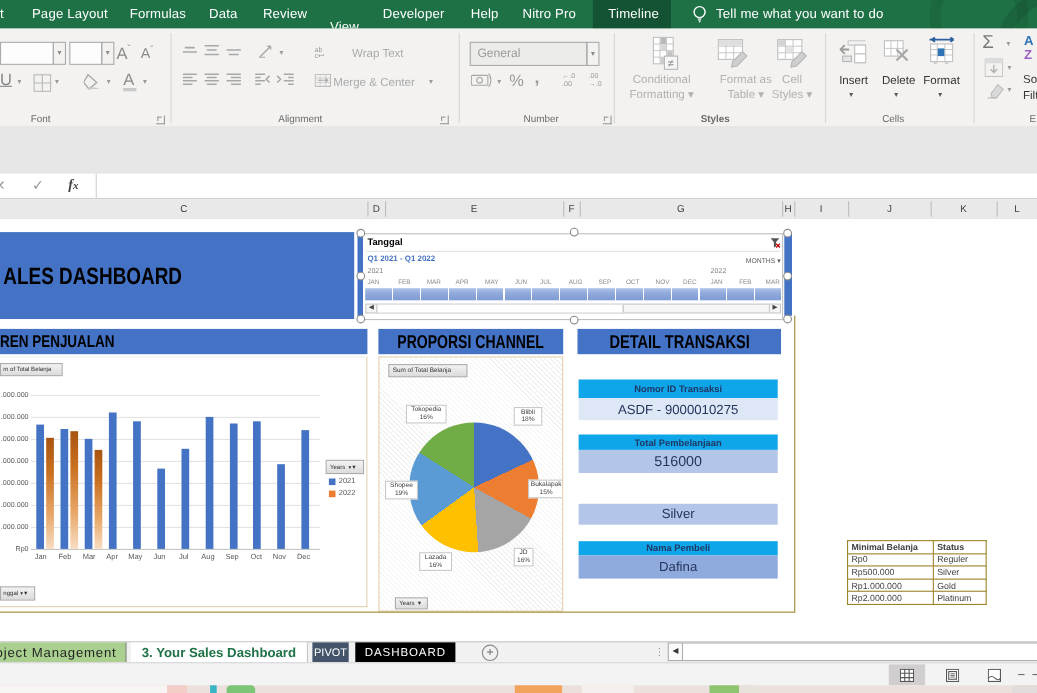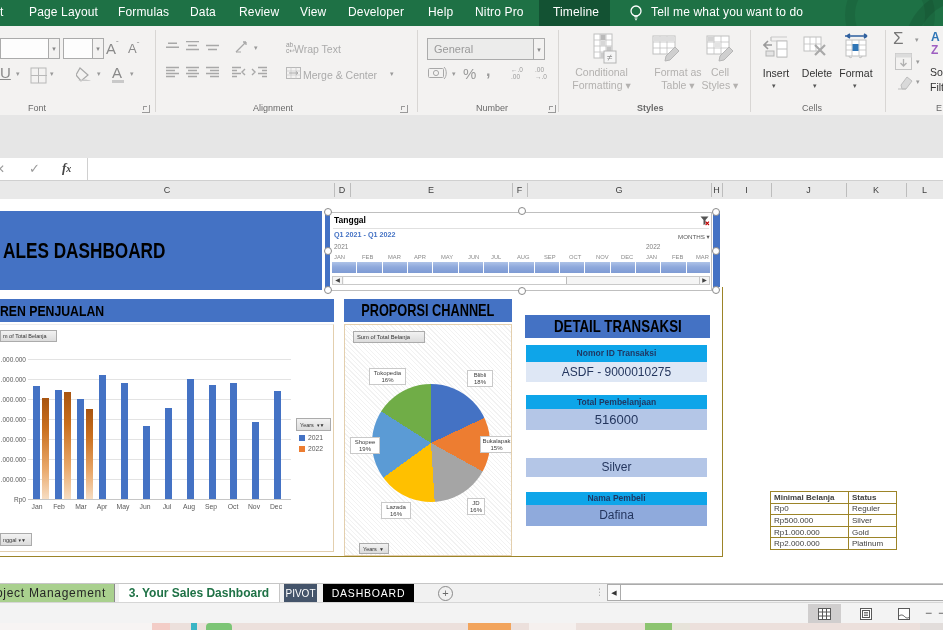--- a/index.html
+++ b/index.html
@@ -31,21 +31,21 @@
 <div id="app">
 
   <div class="abs" style="left:0;top:0;width:943px;height:26px;background:#1e7145;overflow:hidden;">
     <div class="abs" style="left:845px;top:-30px;width:70px;height:70px;border-radius:50%;border:10px solid rgba(0,0,0,0.08);"></div>
     <div class="abs" style="left:905px;top:-10px;width:90px;height:90px;border-radius:50%;border:12px solid rgba(0,0,0,0.10);"></div>
     <div class="abs tabtxt" style="left:0px;top:5px;">t</div>
     <div class="abs tabtxt" style="left:29px;top:5px;">Page Layout</div>
     <div class="abs tabtxt" style="left:118px;top:5px;">Formulas</div>
     <div class="abs tabtxt" style="left:190px;top:5px;">Data</div>
     <div class="abs tabtxt" style="left:239px;top:5px;">Review</div>
-    <div class="abs tabtxt" style="left:300px;top:5px;">View</div>
+    <div class="abs tabtxt" style="left:300px;top:17px;">View</div>
     <div class="abs tabtxt" style="left:348px;top:5px;">Developer</div>
     <div class="abs tabtxt" style="left:428px;top:5px;">Help</div>
     <div class="abs tabtxt" style="left:475px;top:5px;">Nitro Pro</div>
     <div class="abs" style="left:539px;top:0;width:71px;height:26px;background:#135233;"></div>
     <div class="abs tabtxt" style="left:553px;top:5px;">Timeline</div>
     <div class="abs" style="left:627px;top:4px;width:18px;height:18px;">
       <svg width="18" height="18" viewBox="0 0 18 18">
           <circle cx="9" cy="7" r="5" fill="none" stroke="#fff" stroke-width="1.3"></circle>
           <path d="M7.2 12.2h3.6M7.6 14h2.8M8.3 15.6h1.4" stroke="#fff" stroke-width="1.2" fill="none"></path>
         </svg>
@@ -109,21 +109,21 @@
           <path d="M20 1.5h13M22 4.5h9M20 7.5h13M22 10.5h9"></path>
           <path d="M40 1.5h13M44 4.5h9M40 7.5h13M44 10.5h9"></path>
           <path d="M66 1.5h9M66 4.5h5M66 7.5h9M66 10.5h5M79 3l-3 3 3 3" fill="none"></path>
           <path d="M92 1.5h9M96 4.5h5M92 7.5h9M96 10.5h5M86 3l3 3-3 3" fill="none"></path>
         </g>
       </svg>
     <svg class="abs" style="left:286px;top:15px;" width="14" height="12" viewBox="0 0 14 12">
         <text x="0" y="6" font-size="6.5" fill="#999">ab</text>
         <text x="0" y="12" font-size="6.5" fill="#999">c↩</text>
       </svg>
-    <div class="abs" style="left:294px;top:17px;font-size:10.5px;color:#ababab;">Wrap Text</div>
+    <div class="abs" style="left:320px;top:17px;font-size:10.5px;color:#ababab;">Wrap Text</div>
     <svg class="abs" style="left:286px;top:41px;" width="15" height="12" viewBox="0 0 15 12">
         <rect x="0.5" y="0.5" width="14" height="11" fill="none" stroke="#b8b8b8"></rect>
         <path d="M0.5 4h14M0.5 8h14M5 0.5v11M10 0.5v11" stroke="#c9c9c9" stroke-width="0.7"></path>
         <path d="M3 6h9M10 4.5l2 1.5-2 1.5" stroke="#a8a8a8" fill="none"></path>
       </svg>
     <div class="abs" style="left:303px;top:43px;font-size:10.5px;color:#ababab;">Merge &amp; Center</div>
     <div class="abs" style="left:390px;top:44px;font-size:7px;color:#999;">▾</div>
 
     <div class="abs" style="left:427px;top:12px;width:107px;height:22px;background:#ececeb;border:1px solid #ababab;box-sizing:border-box;font-size:11px;color:#9a9a9a;line-height:20px;padding-left:6px;">General</div>
     <div class="abs" style="left:533px;top:12px;width:12px;height:22px;border:1px solid #ababab;box-sizing:border-box;font-size:7px;color:#888;text-align:center;line-height:21px;">▾</div>
@@ -300,21 +300,21 @@
     <div class="handle" style="left:324px;top:87px;"></div>
     <div class="handle" style="left:518px;top:88px;"></div>
     <div class="handle" style="left:712px;top:87px;"></div>
 
     <div class="abs" style="left:344px;top:100px;width:168px;height:23px;background:#4472c4;display:flex;align-items:center;justify-content:center;font-weight:bold;color:#000;">
         <span style="font-size:17px;transform:scaleX(0.75);white-space:nowrap;">PROPORSI CHANNEL</span>
       </div>
     <div class="abs" style="left:0;top:100px;width:334px;height:23px;background:#4472c4;">
       <div class="abs" style="left:0px;top:3px;font-size:15.5px;font-weight:bold;color:#000;transform:scaleX(0.79);transform-origin:left center;white-space:nowrap;">REN PENJUALAN</div>
     </div>
-    <div class="abs" style="left:525px;top:100px;width:185px;height:23px;background:#4472c4;display:flex;align-items:center;justify-content:center;font-weight:bold;color:#000;margin-top:16px;">
+    <div class="abs" style="left:525px;top:100px;width:185px;height:23px;background:#4472c4;display:flex;align-items:center;justify-content:center;font-weight:bold;color:#000;">
         <span style="font-size:17px;transform:scaleX(0.78);white-space:nowrap;">DETAIL TRANSAKSI</span>
       </div>
 
     <div class="abs" style="left:0;top:125px;width:333px;height:226px;background:#fff;border-right:1px solid #e3cfae;border-bottom:1px solid #e3cfae;border-top:1px solid #ededed;">
       <div class="piebtn" style="left:0;top:5px;width:53px;height:10px;font-size:5.5px;padding-left:2px;">m of Total Belanja</div>
       <div class="gl" style="top:34px;"></div>
         <div class="gl" style="top:54px;"></div>
       <div class="gl" style="top:74px;"></div>
         <div class="gl" style="top:94px;"></div>
       <div class="gl" style="top:114px;"></div>

